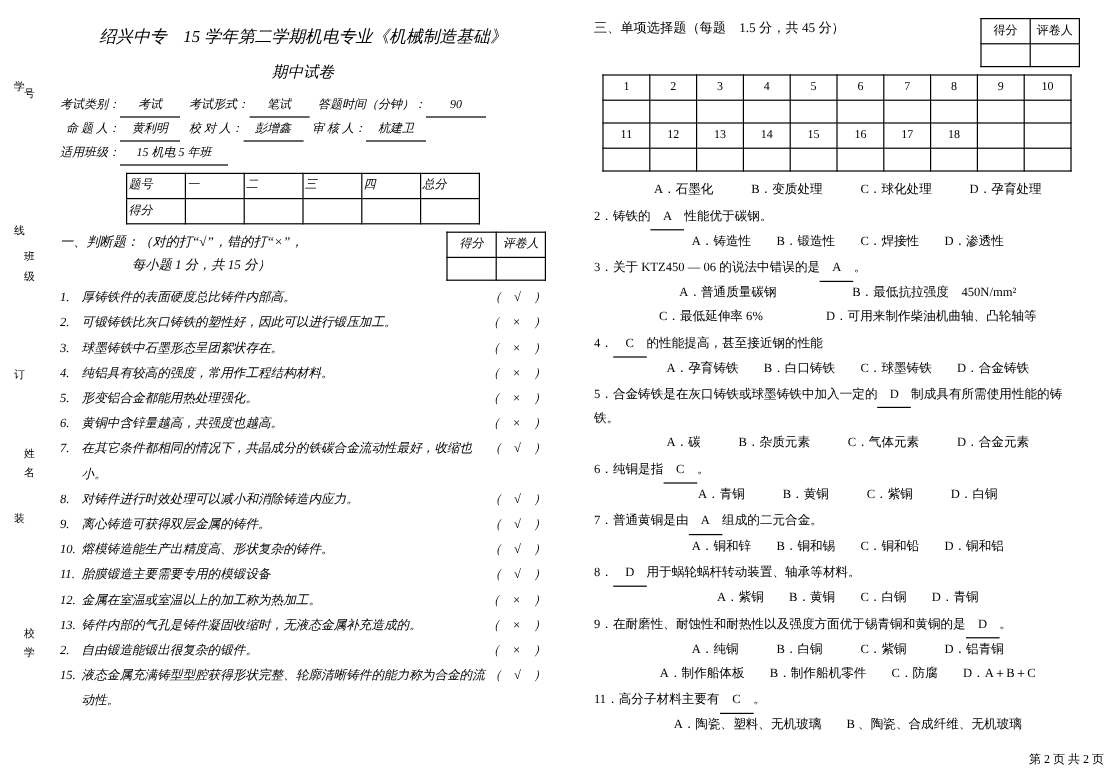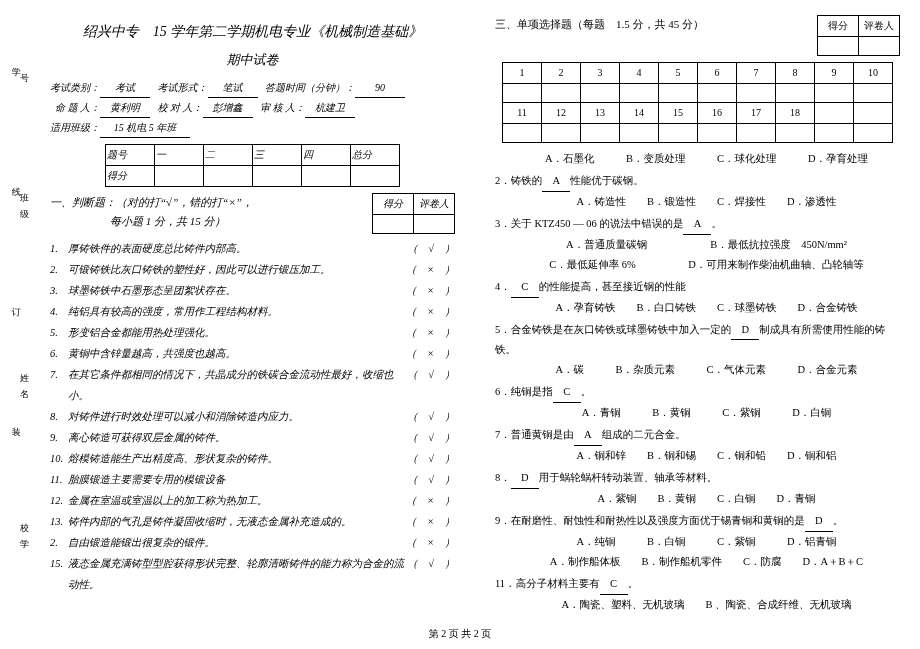--- a/index.html
+++ b/index.html
@@ -55,30 +55,30 @@
   ol.qlist li .num { width:18px; flex-shrink:0;}
   ol.qlist li .txt { flex:1;}
   ol.qlist li .ans { width:50px; text-align:right;}
   .right-top { display:flex; justify-content:space-between; align-items:flex-start;}
   table.ansgrid { border-collapse:collapse; margin:6px auto;}
   table.ansgrid td { border:1px solid #000; width:36px; height:16px; text-align:center; font-size:10px;}
   .mcq { font-size:10.5px; line-height:1.9;}
   .mcq .q { margin-top:2px;}
   .mcq .opts { padding-left:18px;text-align:center;}
   .mcq .blank { display:inline-block; border-bottom:1px solid #000; min-width:28px; text-align:center;}
-  .footer { text-align:center; font-size:10px; position:absolute; bottom:6px; left:0; right:0;}
+  .footer { text-align:right; font-size:10px; position:absolute; bottom:6px; left:0; right:0;}
 </style>
 </head>
 <body>
 
 <div class="page">
   <div class="spine">
     <span class="lbl" style="top:70px">号</span>
     <span class="vtext d1">学</span>
-    <span class="lbl" style="top:190px">班级</span>
+    <span class="lbl" style="top:206px">班级</span>
     <span class="vtext d2">线</span>
     <span class="vtext d3">订</span>
     <span class="lbl" style="top:370px">姓名</span>
     <span class="vtext d4">装</span>
     <span class="lbl" style="top:520px">校学</span>
   </div>
 
   <div class="col left">
     <h1 class="title">绍兴中专　15 学年第二学期机电专业《机械制造基础》</h1>
     <h2 class="sub">期中试卷</h2>

